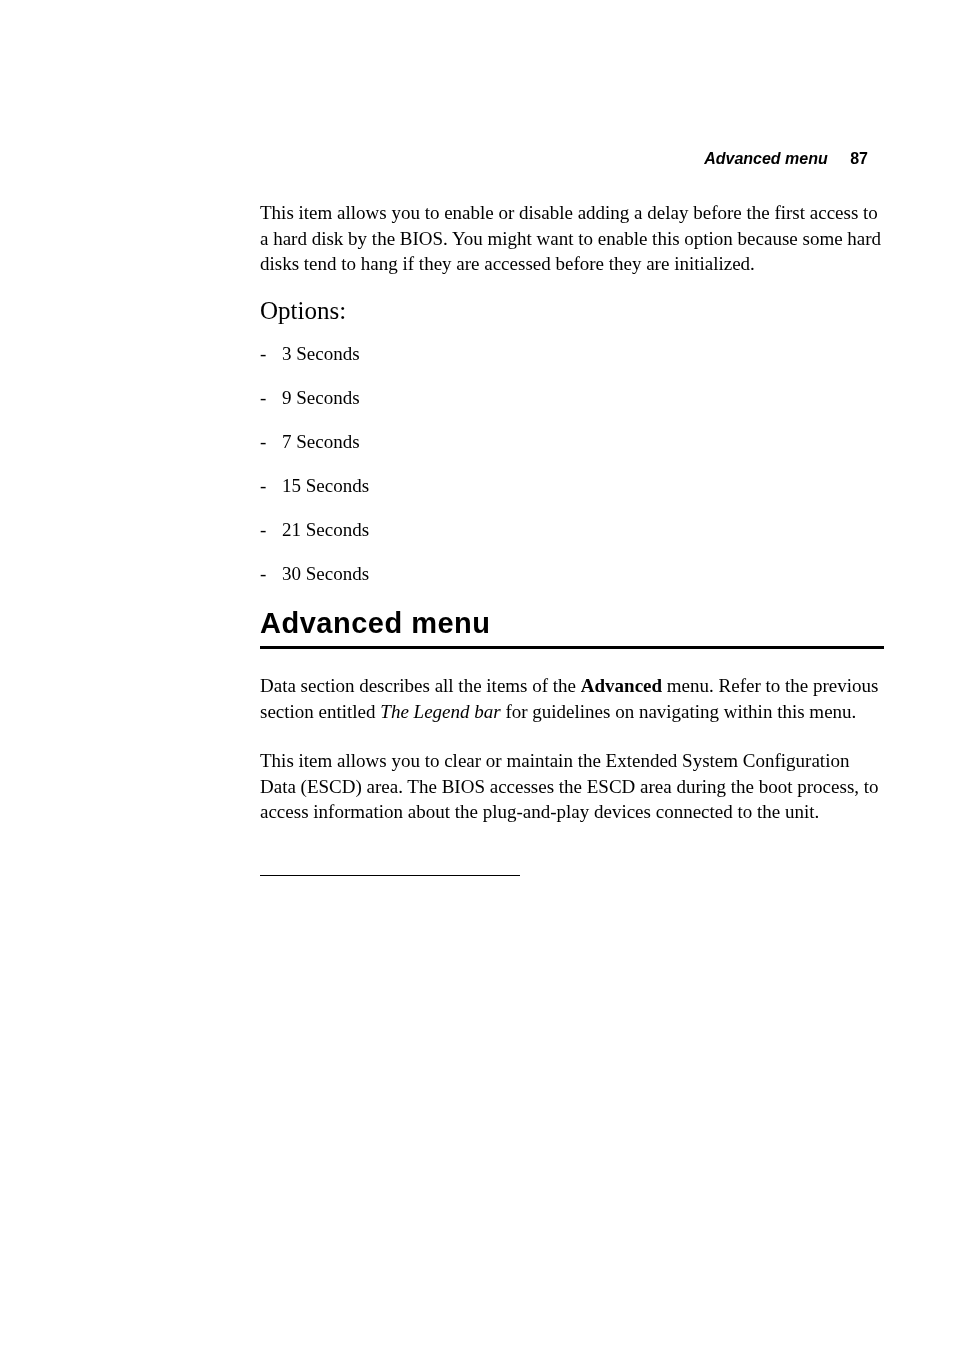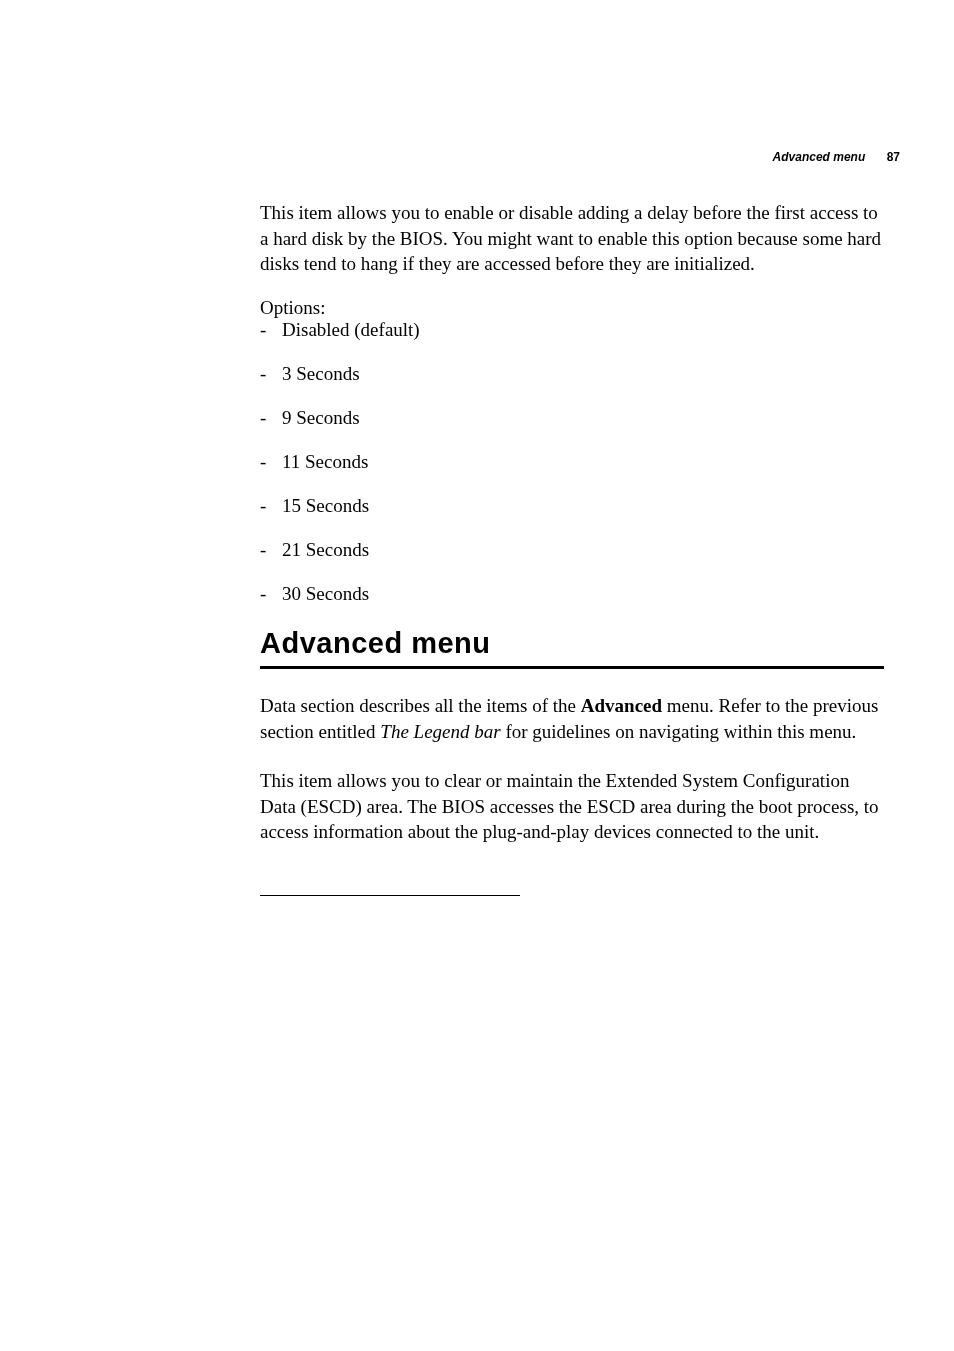--- a/index.html
+++ b/index.html
@@ -12,23 +12,23 @@
       background: #fff;
       width: 954px;
       height: 1351px;
       position: relative;
       padding: 150px 70px 80px 260px;
       color: #000;
     }
     .header {
       position: absolute;
       top: 150px;
-      right: 54px;
+      right: 86px;
       font-family: Arial, Helvetica, sans-serif;
-      font-size: 12px;
+      font-size: 16px;
       font-style: italic;
       font-weight: bold;
     }
     .header .page-num {
       font-style: normal;
       margin-left: 18px;
     }
     .content {
       margin-top: 50px;
     }
@@ -47,22 +47,23 @@
       font-weight: bold;
       font-size: 19px;
     }
     .para {
       font-size: 19px;
       line-height: 1.35;
       margin-bottom: 20px;
       margin-top: 24px;
     }
     .options-label {
-      font-size: 19px;
+      font-size: 25px;
       margin-top: 4px;
+      margin-bottom: 18px;
     }
     .option-list {
       list-style: none;
       margin-left: 0;
     }
     .option-list li {
       font-size: 19px;
       margin-bottom: 22px;
     }
     .option-list li .dash {
@@ -112,24 +113,23 @@
 </div>
 
 <div class="content">
 
 
   <p class="para">This item allows you to enable or disable adding a delay before the first access to a hard disk by the BIOS. You might want to enable this option because some hard disks tend to hang if they are accessed before they are initialized.</p>
 
   <p class="options-label">Options:</p>
 
   <ul class="option-list">
-    <li><span class="dash">-</span><span>Disabled (default)</span></li>
     <li><span class="dash">-</span><span>3 Seconds</span></li>
     <li><span class="dash">-</span><span>9 Seconds</span></li>
-    <li><span class="dash">-</span><span>11 Seconds</span></li>
+    <li><span class="dash">-</span><span>7 Seconds</span></li>
     <li><span class="dash">-</span><span>15 Seconds</span></li>
     <li><span class="dash">-</span><span>21 Seconds</span></li>
     <li><span class="dash">-</span><span>30 Seconds</span></li>
   </ul>
 
   <h1 class="section-title">Advanced menu</h1>
   <hr class="section-rule">
 
   <p class="para intro">
     <span>Data section describes all the items of the </span><span class="bold">Advanced</span><span> menu. Refer to the previous section entitled </span><span class="ital">The Legend bar</span><span> for guidelines on navigating within this menu.</span>

